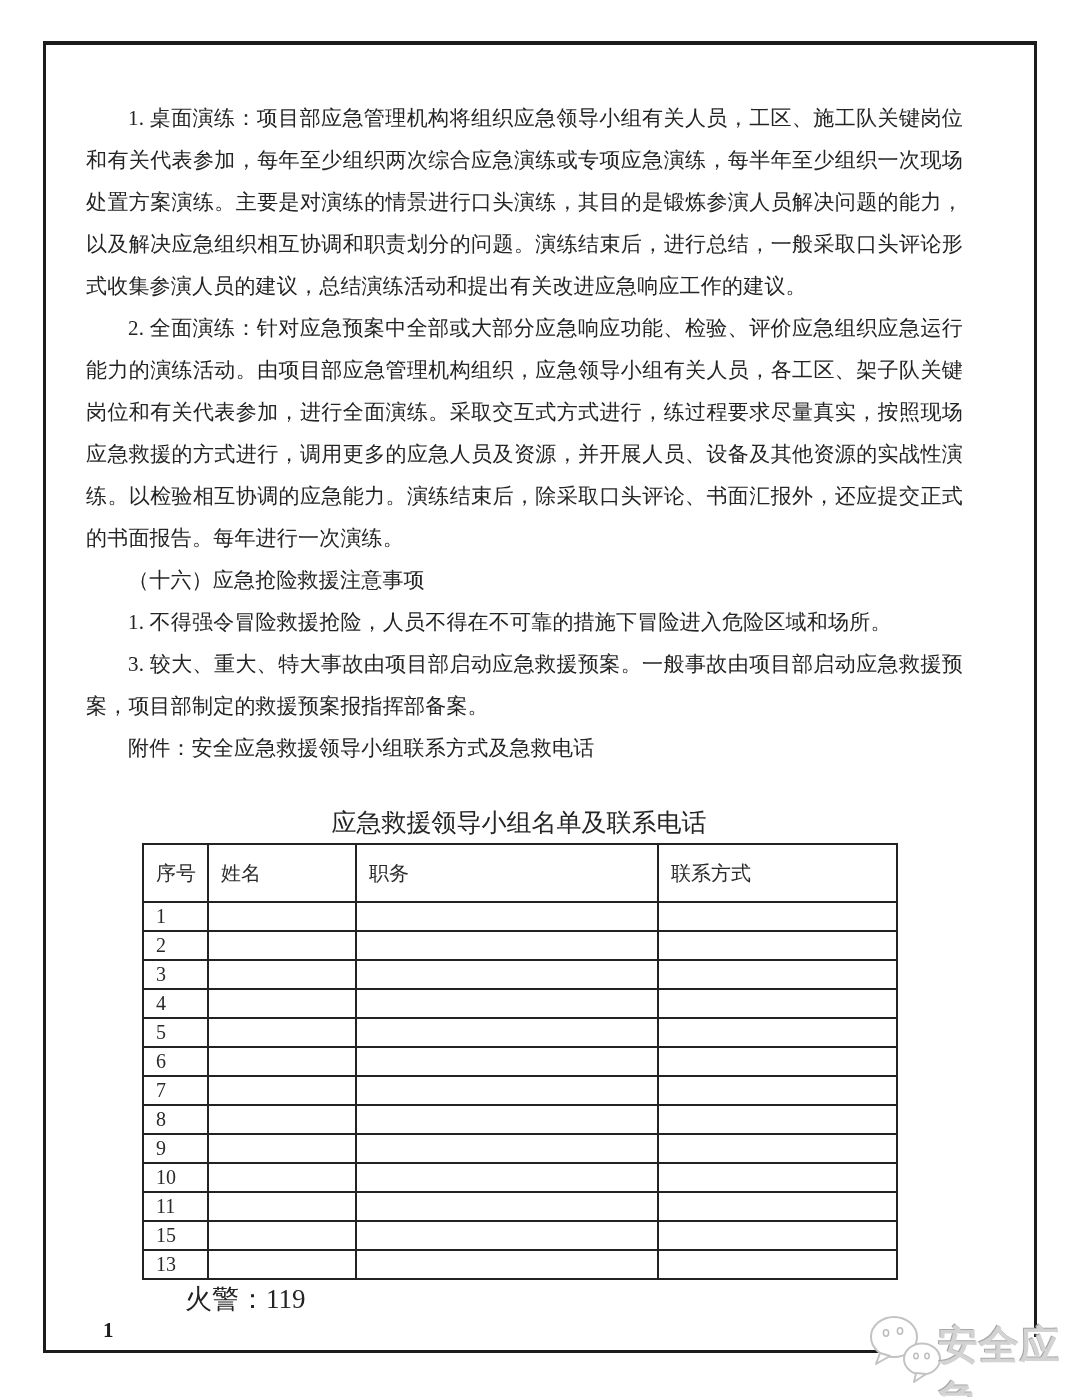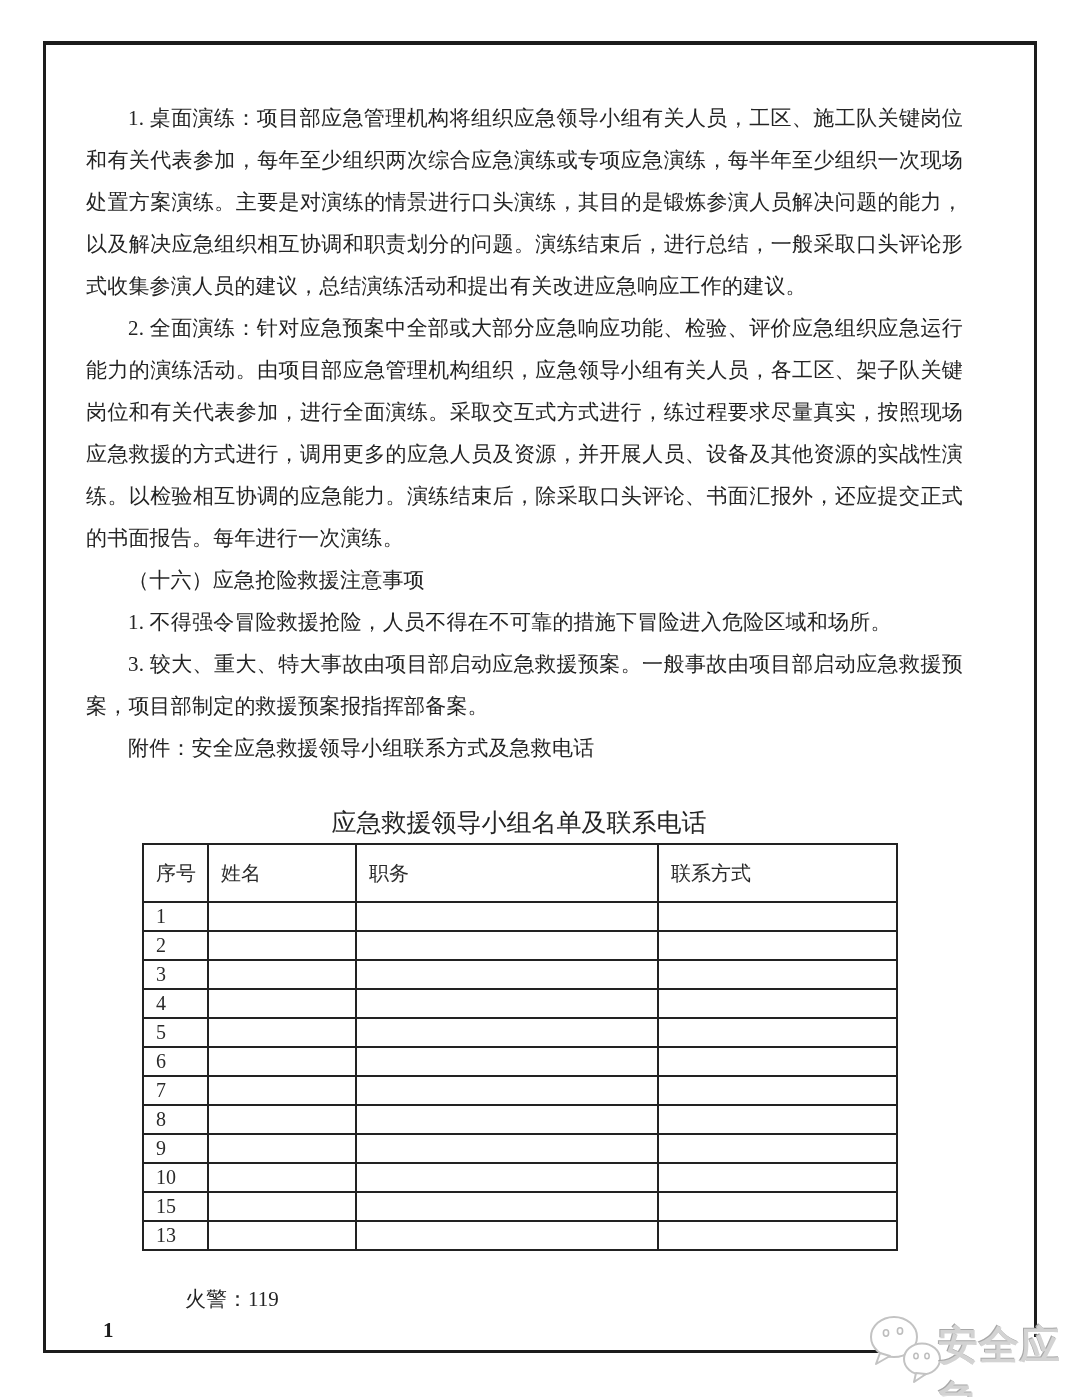--- a/index.html
+++ b/index.html
@@ -79,21 +79,21 @@
     vertical-align: middle;
   }
   .col-no      { width: 65px;  }
   .col-name    { width: 148px; }
   .col-pos     { width: 302px; }
   .col-contact { width: 239px; }
   .fire-line {
     position: absolute;
     left: 185px;
     top: 1285px;
-    font-size: 21px;
+    font-size: 27px;
     line-height: 28px;
     color: #242424;
   }
   .page-number {
     position: absolute;
     left: 103px;
     top: 1318px;
     font-size: 21px;
     font-weight: bold;
     color: #1d1d1d;
@@ -212,20 +212,26 @@
             <td></td>
             <td></td>
           </tr>
           <tr>
             <td>10</td>
             <td></td>
             <td></td>
             <td></td>
           </tr>
           <tr>
+            <td>11</td>
+            <td></td>
+            <td></td>
+            <td></td>
+          </tr>
+          <tr>
             <td>15</td>
             <td></td>
             <td></td>
             <td></td>
           </tr>
           <tr>
             <td>13</td>
             <td></td>
             <td></td>
             <td></td>

